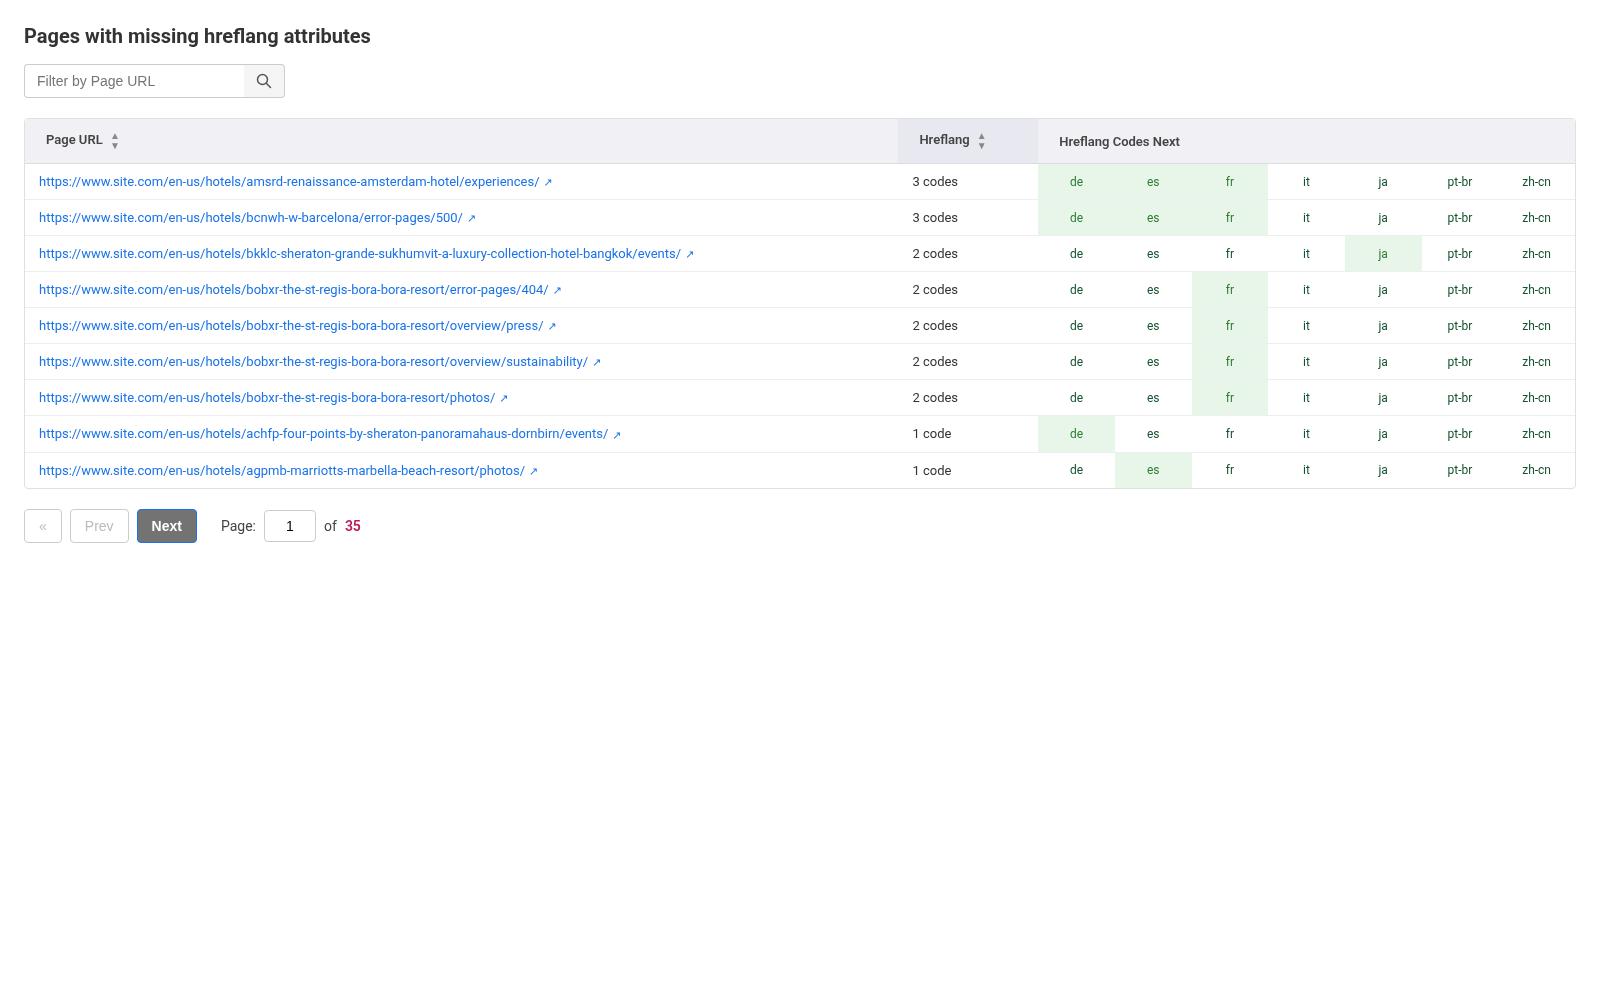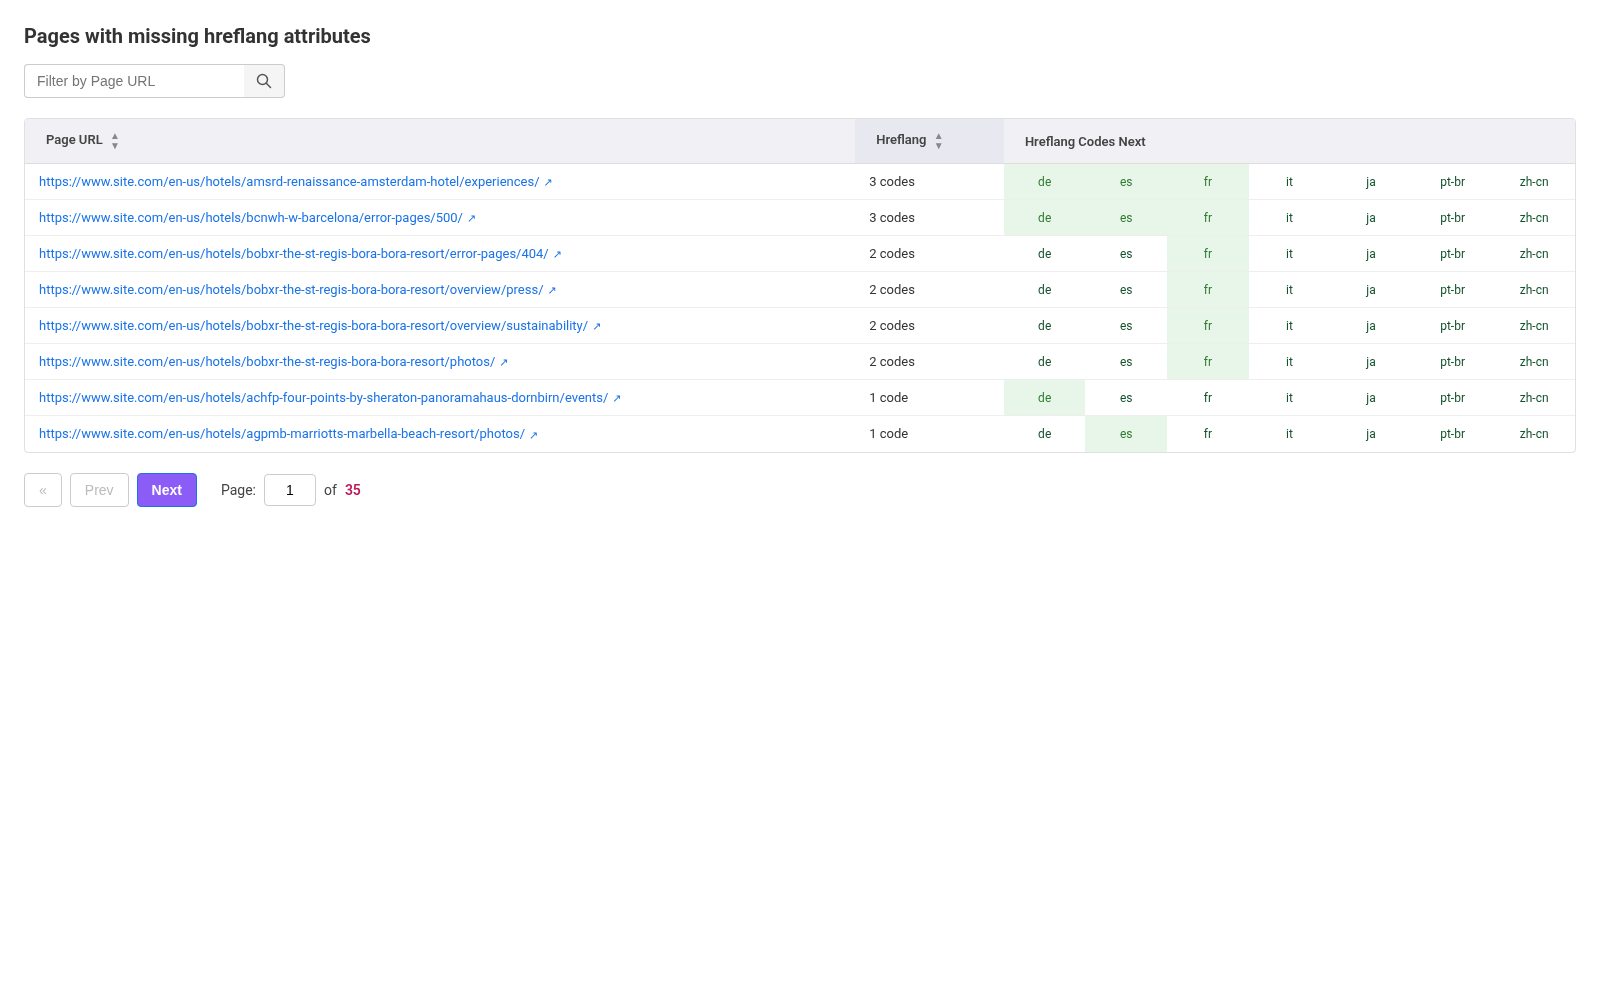--- a/index.html
+++ b/index.html
@@ -145,21 +145,21 @@
       padding: 8px 14px;
       font-size: 14px;
       cursor: pointer;
       color: #666;
     }
     .pag-btn:disabled {
       color: #bbb;
       cursor: not-allowed;
     }
     .pag-btn.primary {
-      background: #8b5cf6;
+      background: #737373;
       border-color: #1a73e8;
       color: #fff;
       font-weight: 600;
     }
     .page-label {
       font-size: 14px;
       color: #444;
       margin-left: 16px;
     }
     .page-input {
@@ -234,20 +234,31 @@
           <td class="codes-cell">3 codes</td>
           <td class="lang-cell highlight-green">de</td>
           <td class="lang-cell highlight-green">es</td>
           <td class="lang-cell highlight-green">fr</td>
           <td class="lang-cell normal">it</td>
           <td class="lang-cell normal">ja</td>
           <td class="lang-cell normal">pt-br</td>
           <td class="lang-cell normal">zh-cn</td>
         </tr>
         <tr>
+          <td class="url-cell"><a href="#" class="url-link">https://www.site.com/en-us/hotels/bkklc-sheraton-grande-sukhumvit-a-luxury-collection-hotel-bangkok/events/</a><span class="ext-icon">↗</span></td>
+          <td class="codes-cell">2 codes</td>
+          <td class="lang-cell normal">de</td>
+          <td class="lang-cell normal">es</td>
+          <td class="lang-cell normal">fr</td>
+          <td class="lang-cell normal">it</td>
+          <td class="lang-cell highlight-green">ja</td>
+          <td class="lang-cell normal">pt-br</td>
+          <td class="lang-cell normal">zh-cn</td>
+        </tr>
+        <tr>
           <td class="url-cell"><a href="#" class="url-link">https://www.site.com/en-us/hotels/bobxr-the-st-regis-bora-bora-resort/error-pages/404/</a><span class="ext-icon">↗</span></td>
           <td class="codes-cell">2 codes</td>
           <td class="lang-cell normal">de</td>
           <td class="lang-cell normal">es</td>
           <td class="lang-cell highlight-green">fr</td>
           <td class="lang-cell normal">it</td>
           <td class="lang-cell normal">ja</td>
           <td class="lang-cell normal">pt-br</td>
           <td class="lang-cell normal">zh-cn</td>
         </tr>

